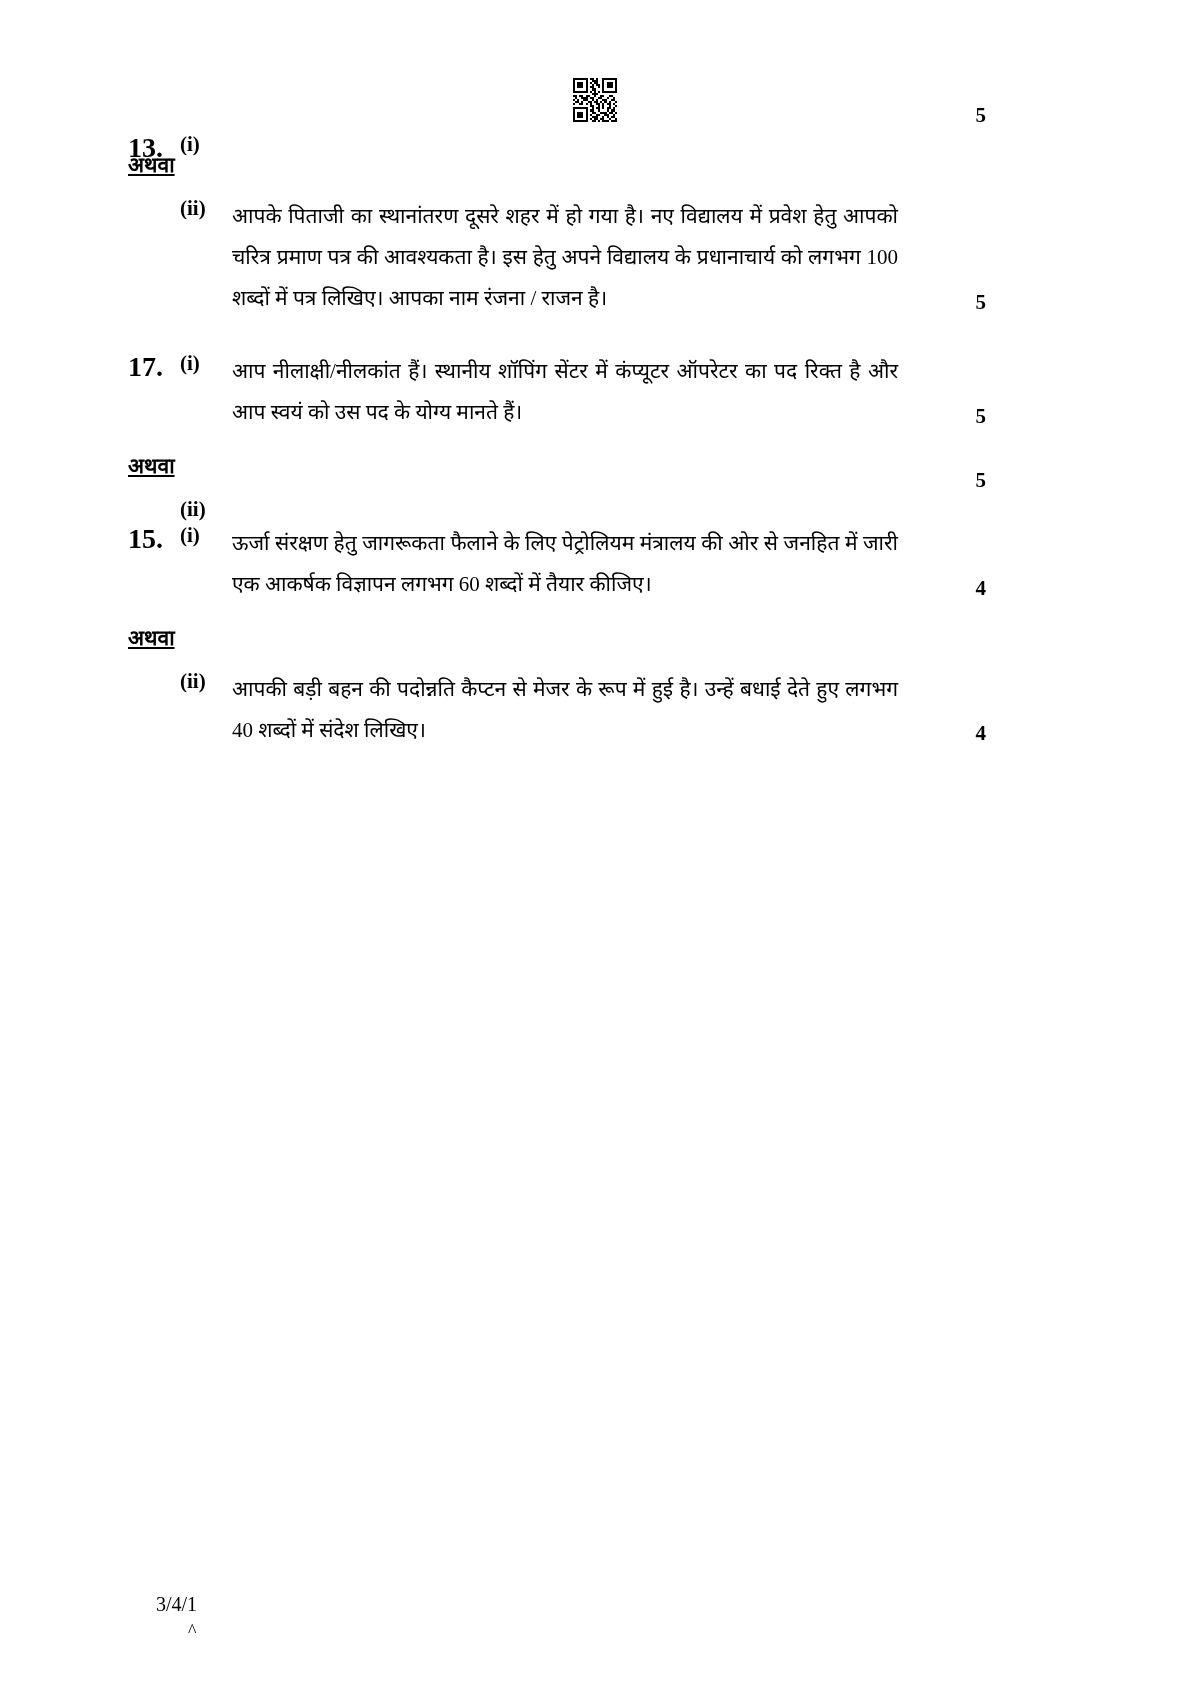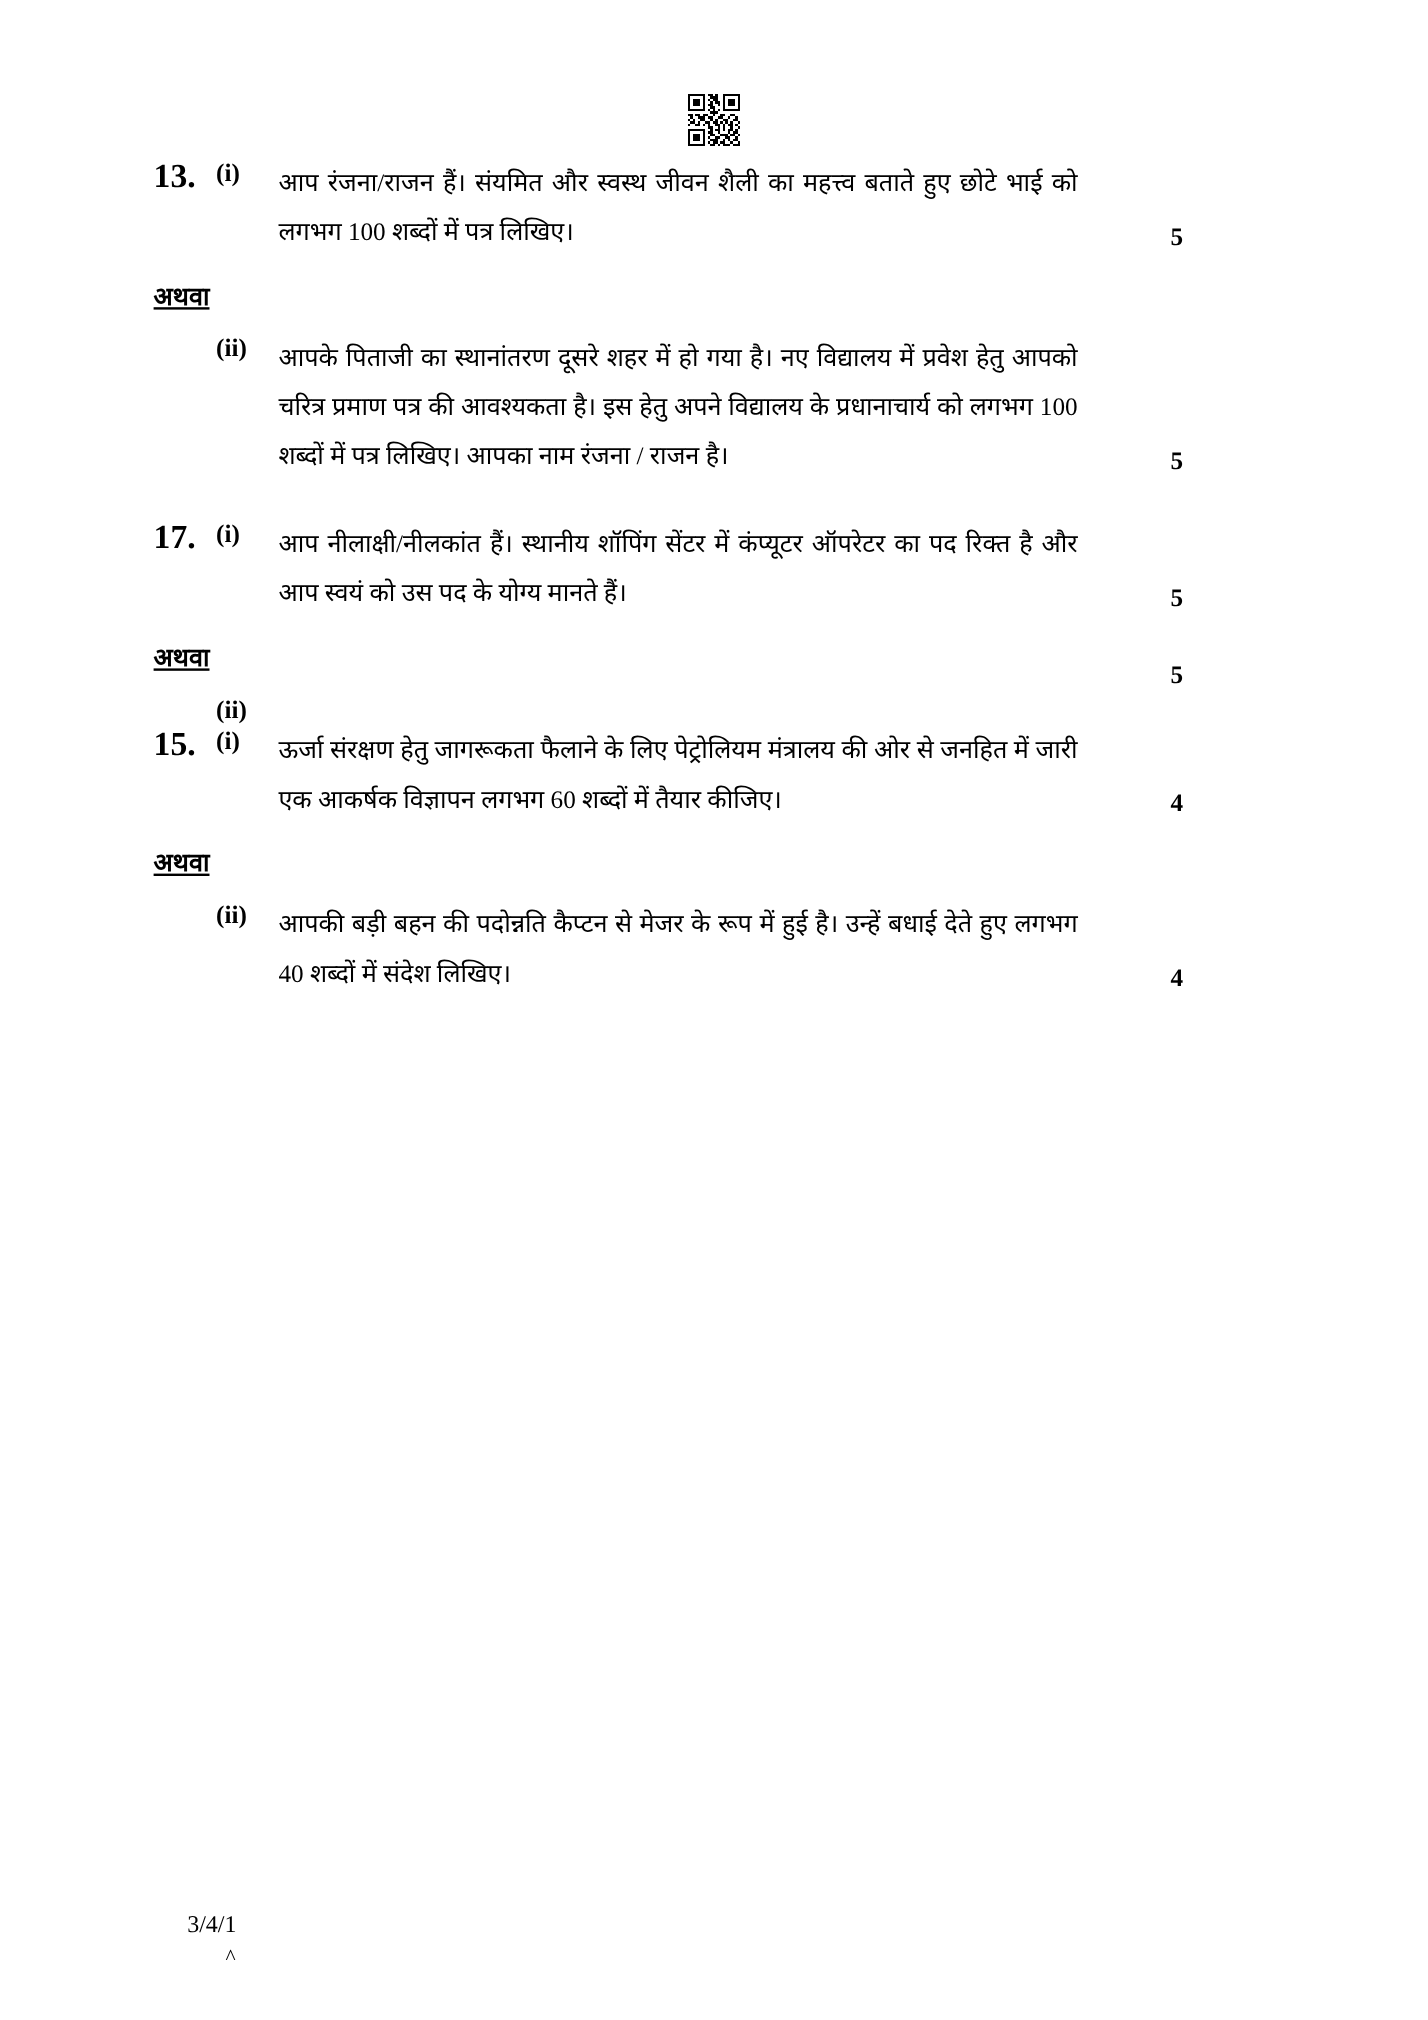--- a/index.html
+++ b/index.html
@@ -253,21 +253,20 @@
           <rect x="18" y="20" width="3" height="1"></rect>
       </g>
     </svg>
   </div>
 
   <div class="content">
 
     <div class="qitem">
       <span class="qnum">13.</span>
       <span class="roman">(i)</span>
-      <div class="qtext">आप रंजना/राजन हैं। संयमित और स्वस्थ जीवन शैली का महत्त्व बताते हुए छोटे भाई को लगभग 100 शब्दों में पत्र लिखिए।</div>
       <span class="marks" style="bottom: 4px;">5</span>
     </div>
 
     <div class="athwa">अथवा</div>
 
     <div class="qitem">
       <span class="roman">(ii)</span>
       <div class="qtext">आपके पिताजी का स्थानांतरण दूसरे शहर में हो गया है। नए विद्यालय में प्रवेश हेतु आपको चरित्र प्रमाण पत्र की आवश्यकता है। इस हेतु अपने विद्यालय के प्रधानाचार्य को लगभग 100 शब्दों में पत्र लिखिए। आपका नाम रंजना / राजन है।</div>
       <span class="marks" style="bottom: 4px;">5</span>
     </div>

